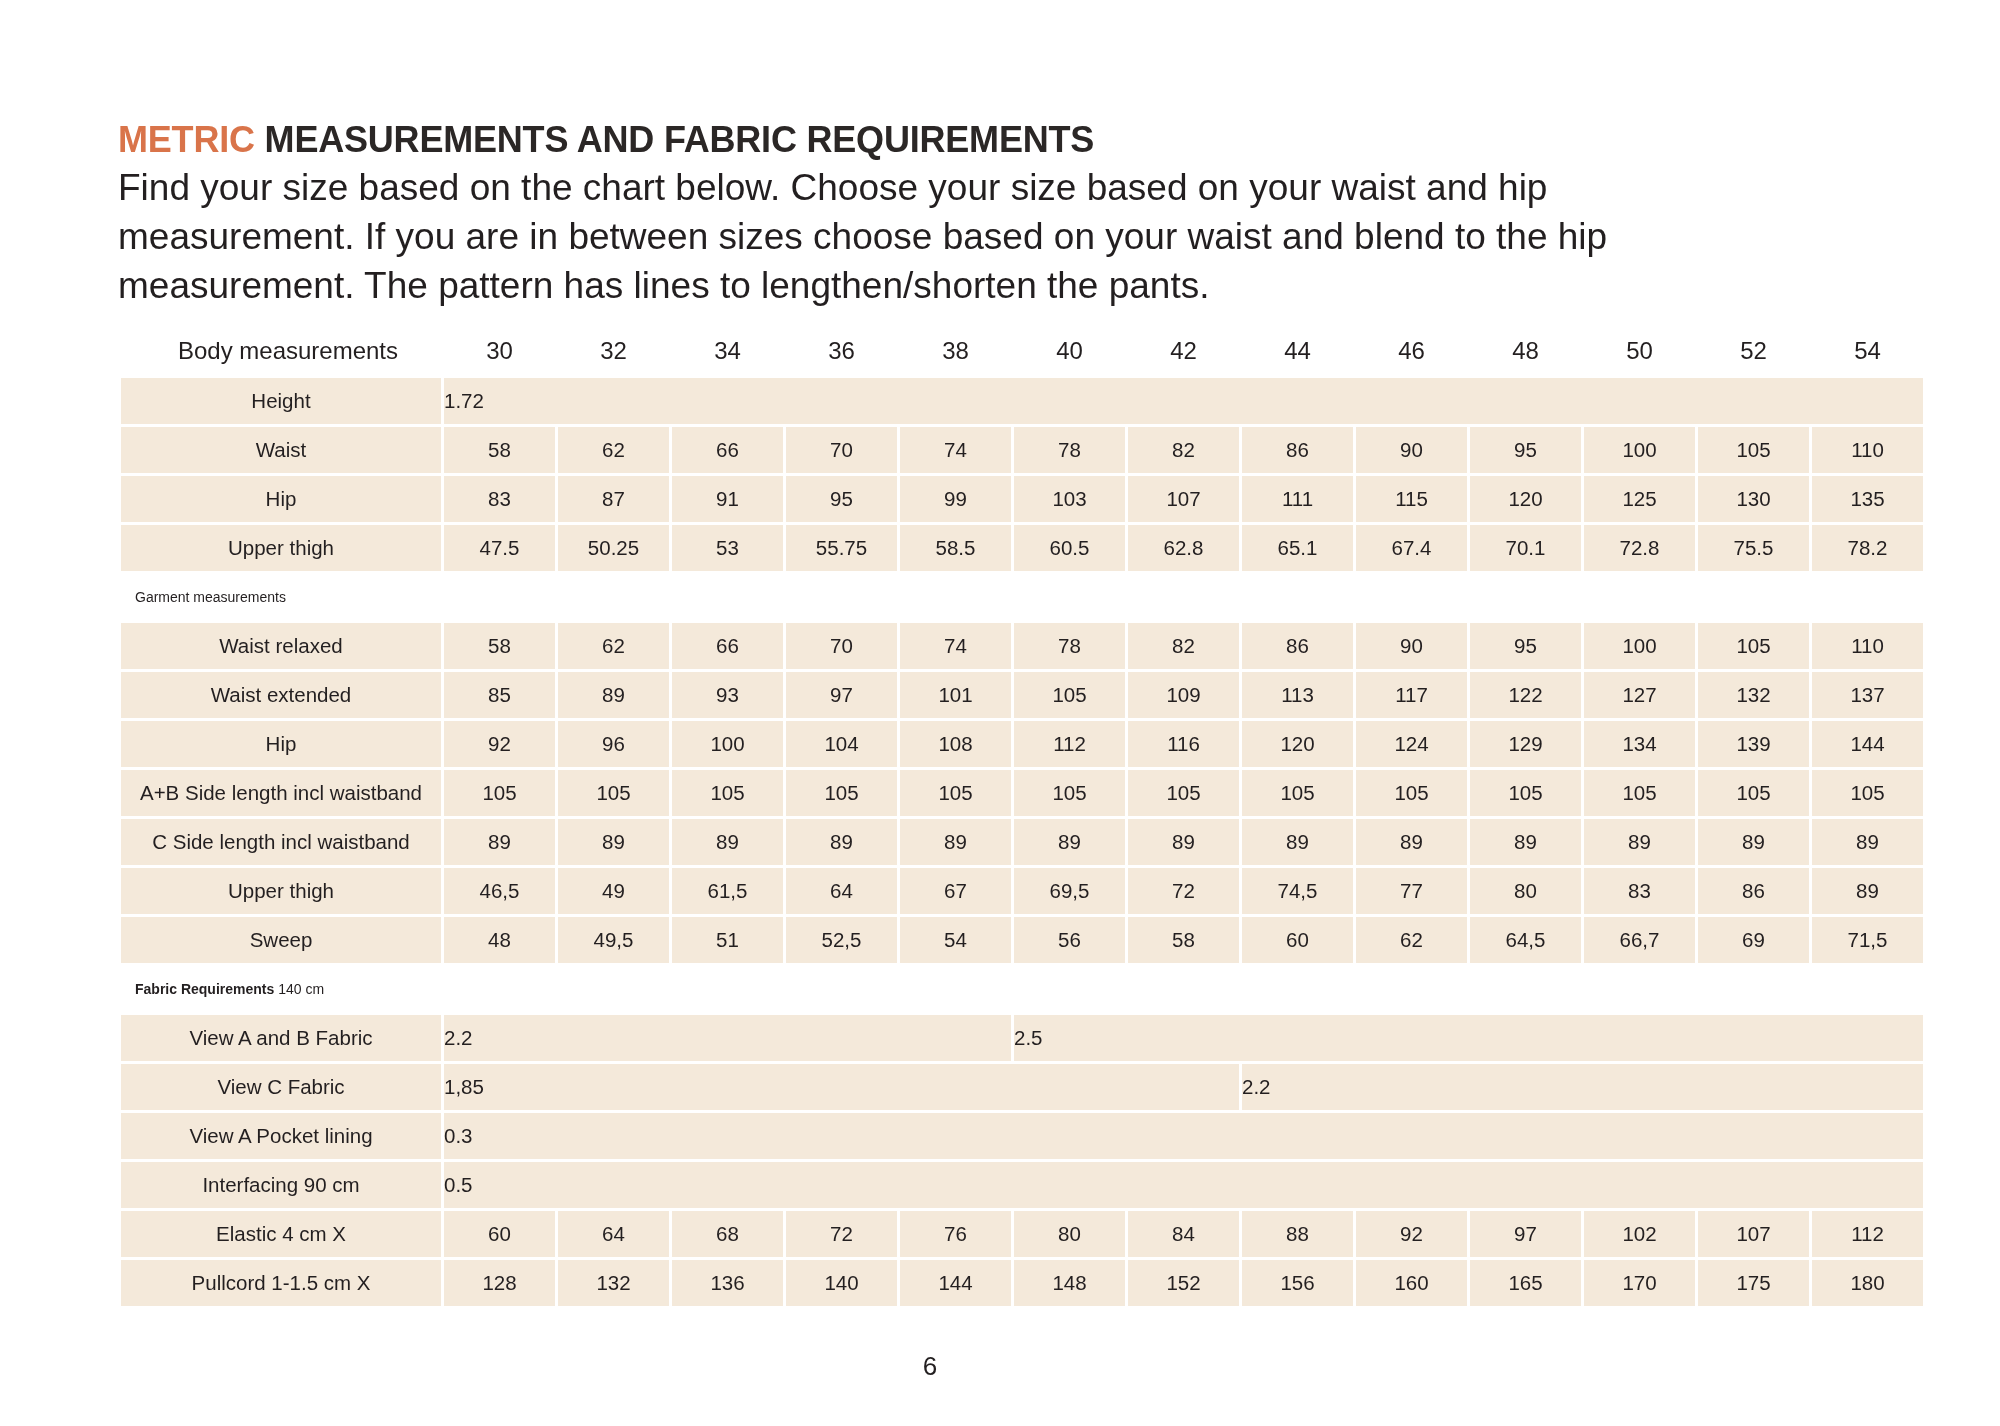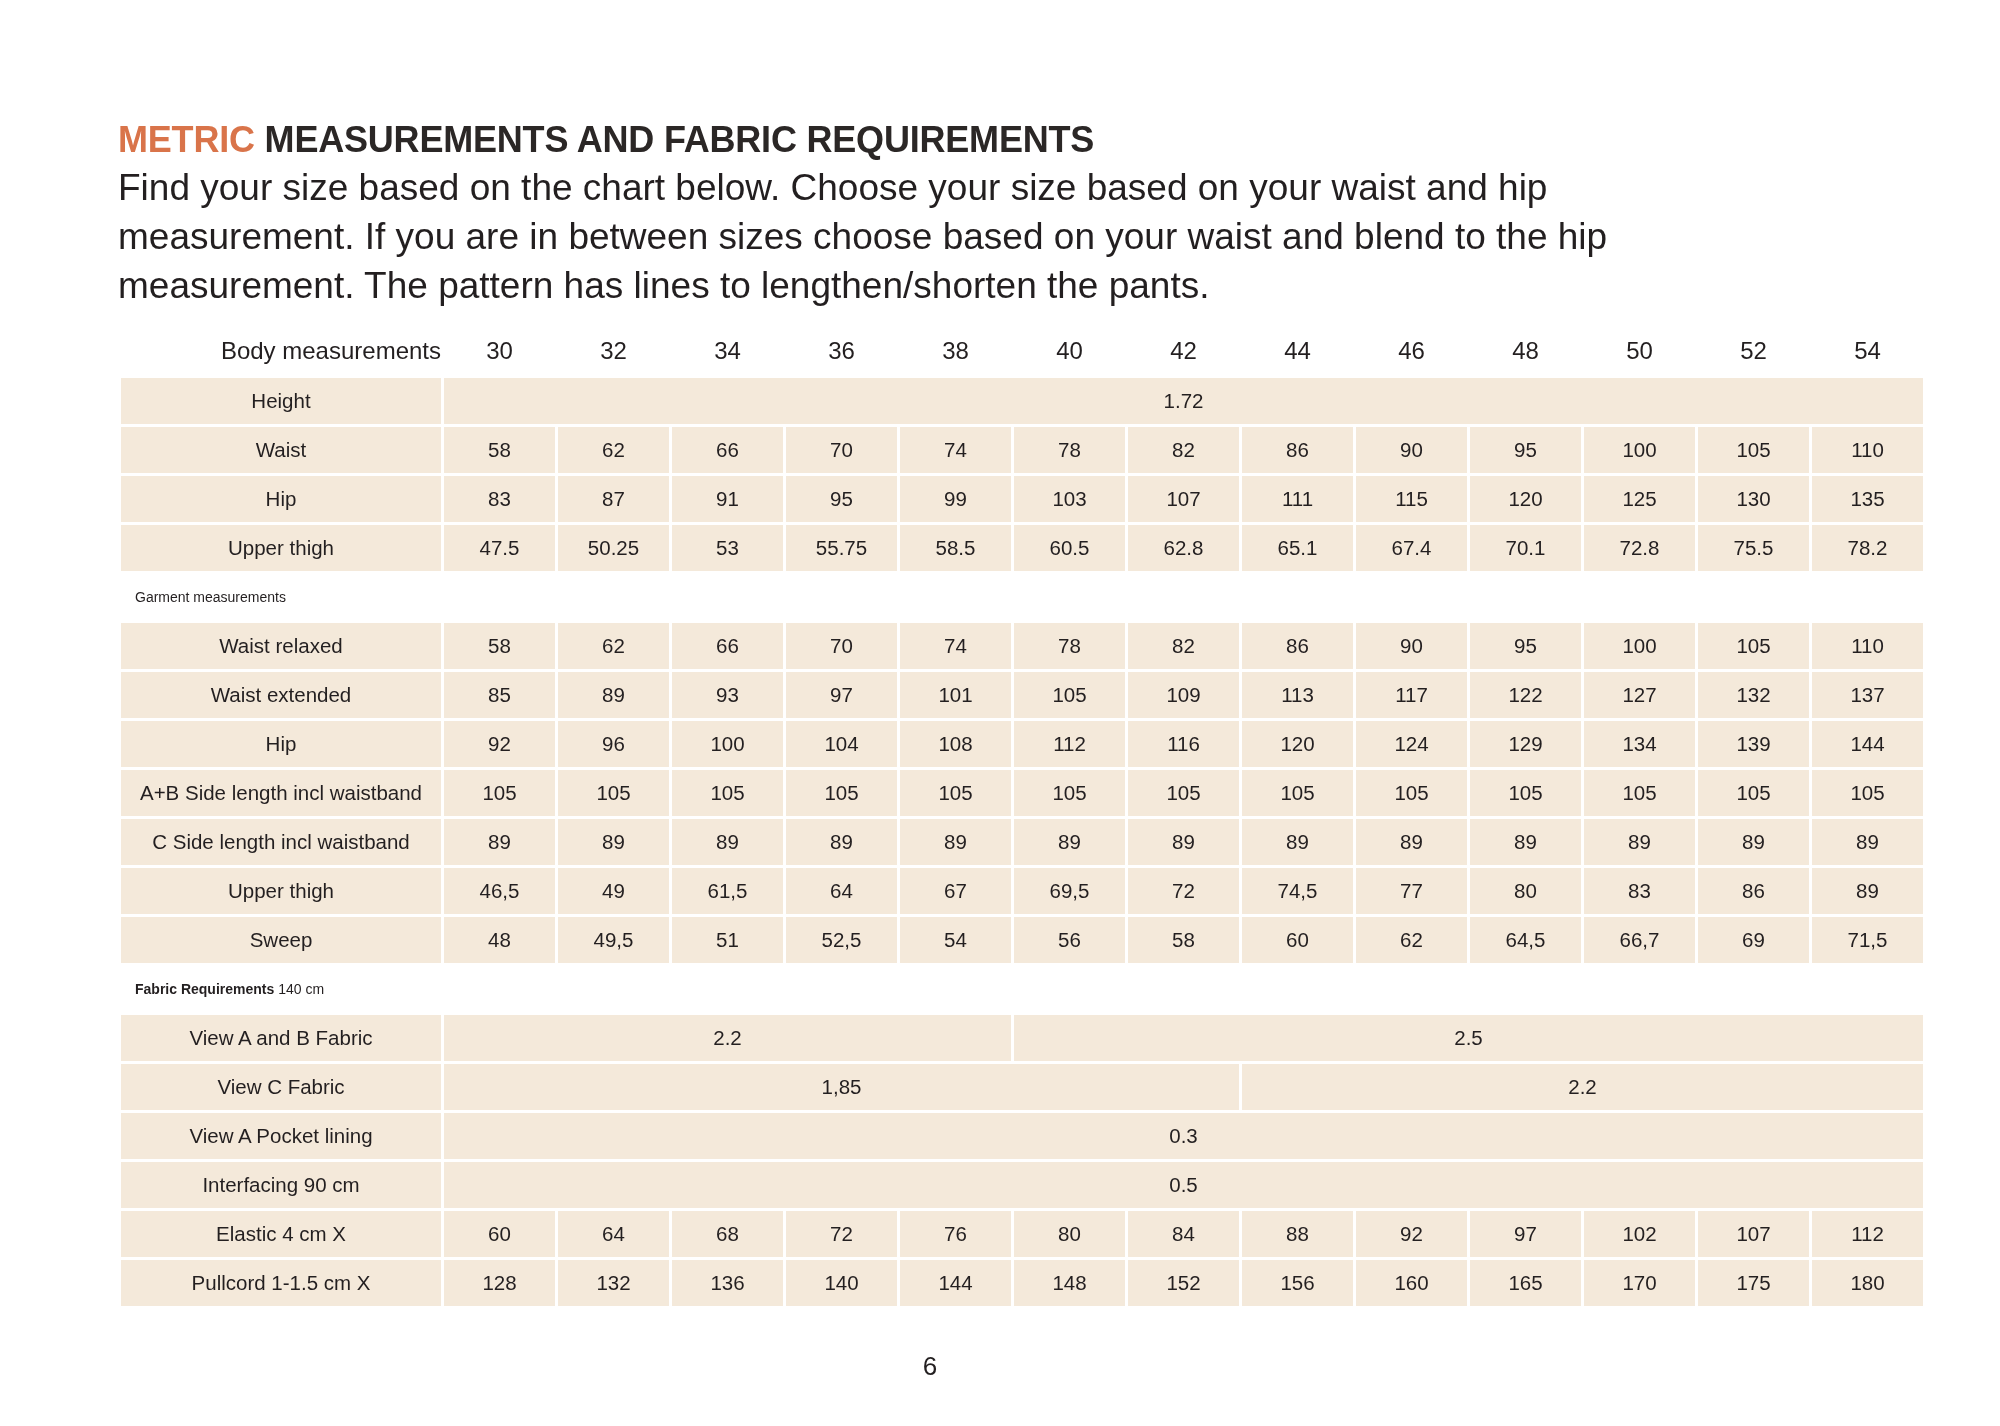--- a/index.html
+++ b/index.html
@@ -62,21 +62,21 @@
   tr.sizes th {
     background: transparent;
     font-size: 24px;
     font-weight: 400;
     color: #231f20;
     text-align: center;
     height: 44px;
     padding-bottom: 4px;
   }
   tr.sizes th.rowlabel {
-    text-align: right;
+    text-align: center;
     padding-left: 14px;
     font-size: 24px;
   }
 
   
   tr.section td {
     background: transparent;
     font-size: 14px;
     text-align: left;
     padding-left: 14px;
@@ -93,21 +93,21 @@
     font-size: 20.5px;
     color: #231f20;
   }
   td.val {
     background: #f4e9da;
     text-align: center;
     font-size: 20.5px;
     color: #231f20;
   }
   td.val.span {
-    text-align: center;
+    text-align: left;
   }
 
   .pagenum {
     position: absolute;
     left: 0;
     right: 0;
     bottom: 44px;
     text-align: center;
     font-size: 26px;
     color: #231f20;

